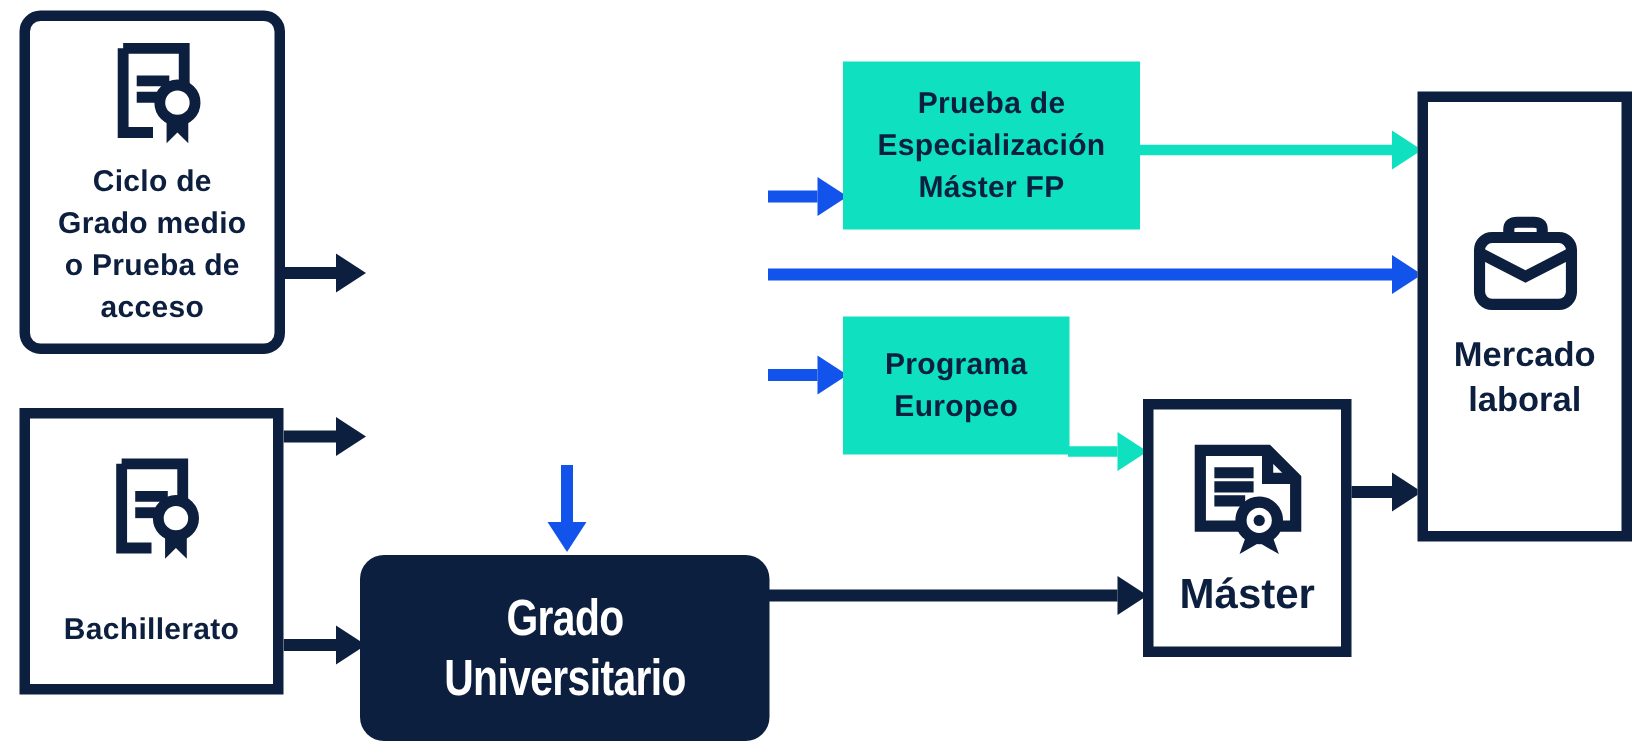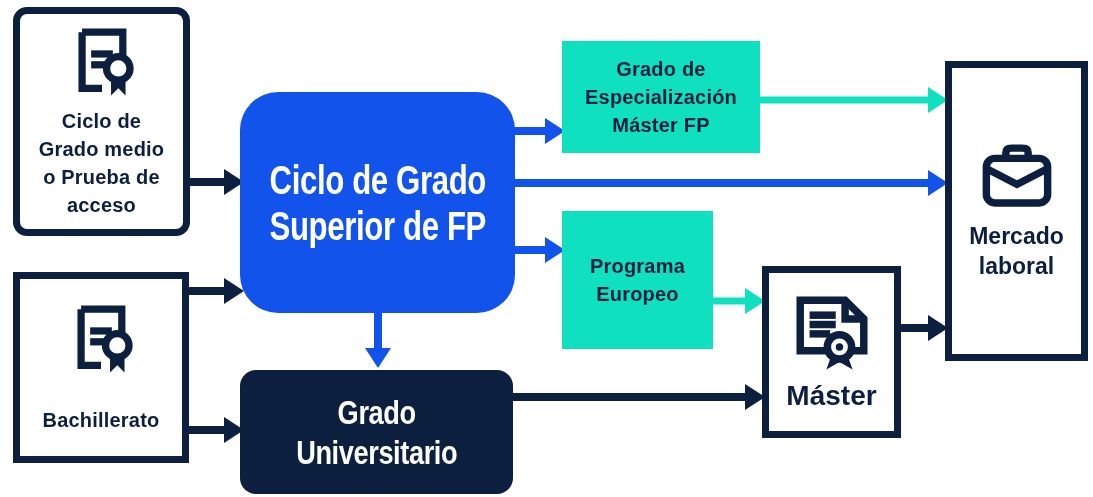--- a/index.html
+++ b/index.html
@@ -90,21 +90,21 @@
   }
   .icon{display:block;color:var(--navy);}
   .icon svg{display:block;}
 
   
   #n-ciclo-medio        {left:13px;  top:7px;   width:177px; height:229px; gap:6px;border-radius:14px;}
   #n-bachillerato       {left:13px;  top:272px; width:176px; height:191px; gap:28px;}
   #n-ciclo-superior     {left:240px; top:92px;  width:275px; height:221px;}
   #n-grado-universitario{left:240px; top:370px; width:273px; height:124px;}
   #n-curso              {left:562px; top:41px;  width:198px; height:112px;}
-  #n-programa           {left:562px; top:211px; width:151px; height:138px;}
+  #n-programa           {left:562px; top:211px; width:151px; height:92px;}
   #n-master             {left:762px; top:266px; width:139px; height:172px; gap:8px;}
   #n-mercado            {left:945px; top:61px;  width:143px; height:300px; gap:10px;}
 </style>
 </head>
 <body>
 
 <div class="canvas">
 
   <svg class="edges-layer" viewBox="0 0 1093 497" xmlns="http://www.w3.org/2000/svg">
       <g>
@@ -181,37 +181,31 @@
         <path d="M28,44 H46"></path>
         <circle cx="58" cy="48" r="13" fill="#ffffff"></circle>
         <path d="M50,59 L50,78 L58,70 L66,78 L66,59" fill="currentColor" stroke="none"></path>
       </svg>
     </span>
     <div class="label small">
       <span>Bachillerato</span>
     </div>
   </div>
 
-  <div class="node blue-fill" id="n-ciclo-superior">
-    <div class="label big">
-      <span>Ciclo de Grado</span>
-      <span>Superior de FP</span>
-    </div>
-  </div>
 
   <div class="node navy-fill" id="n-grado-universitario">
     <div class="label mid">
       <span>Grado</span>
       <span>Universitario</span>
     </div>
   </div>
 
   <div class="node teal-fill" id="n-curso">
     <div class="label small">
-      <span>Grado de</span>
+      <span>Prueba de</span>
       <span>Especialización</span>
       <span>Máster FP</span>
     </div>
   </div>
 
   <div class="node teal-fill" id="n-programa">
     <div class="label small">
       <span>Programa</span>
       <span>Europeo</span>
     </div>

